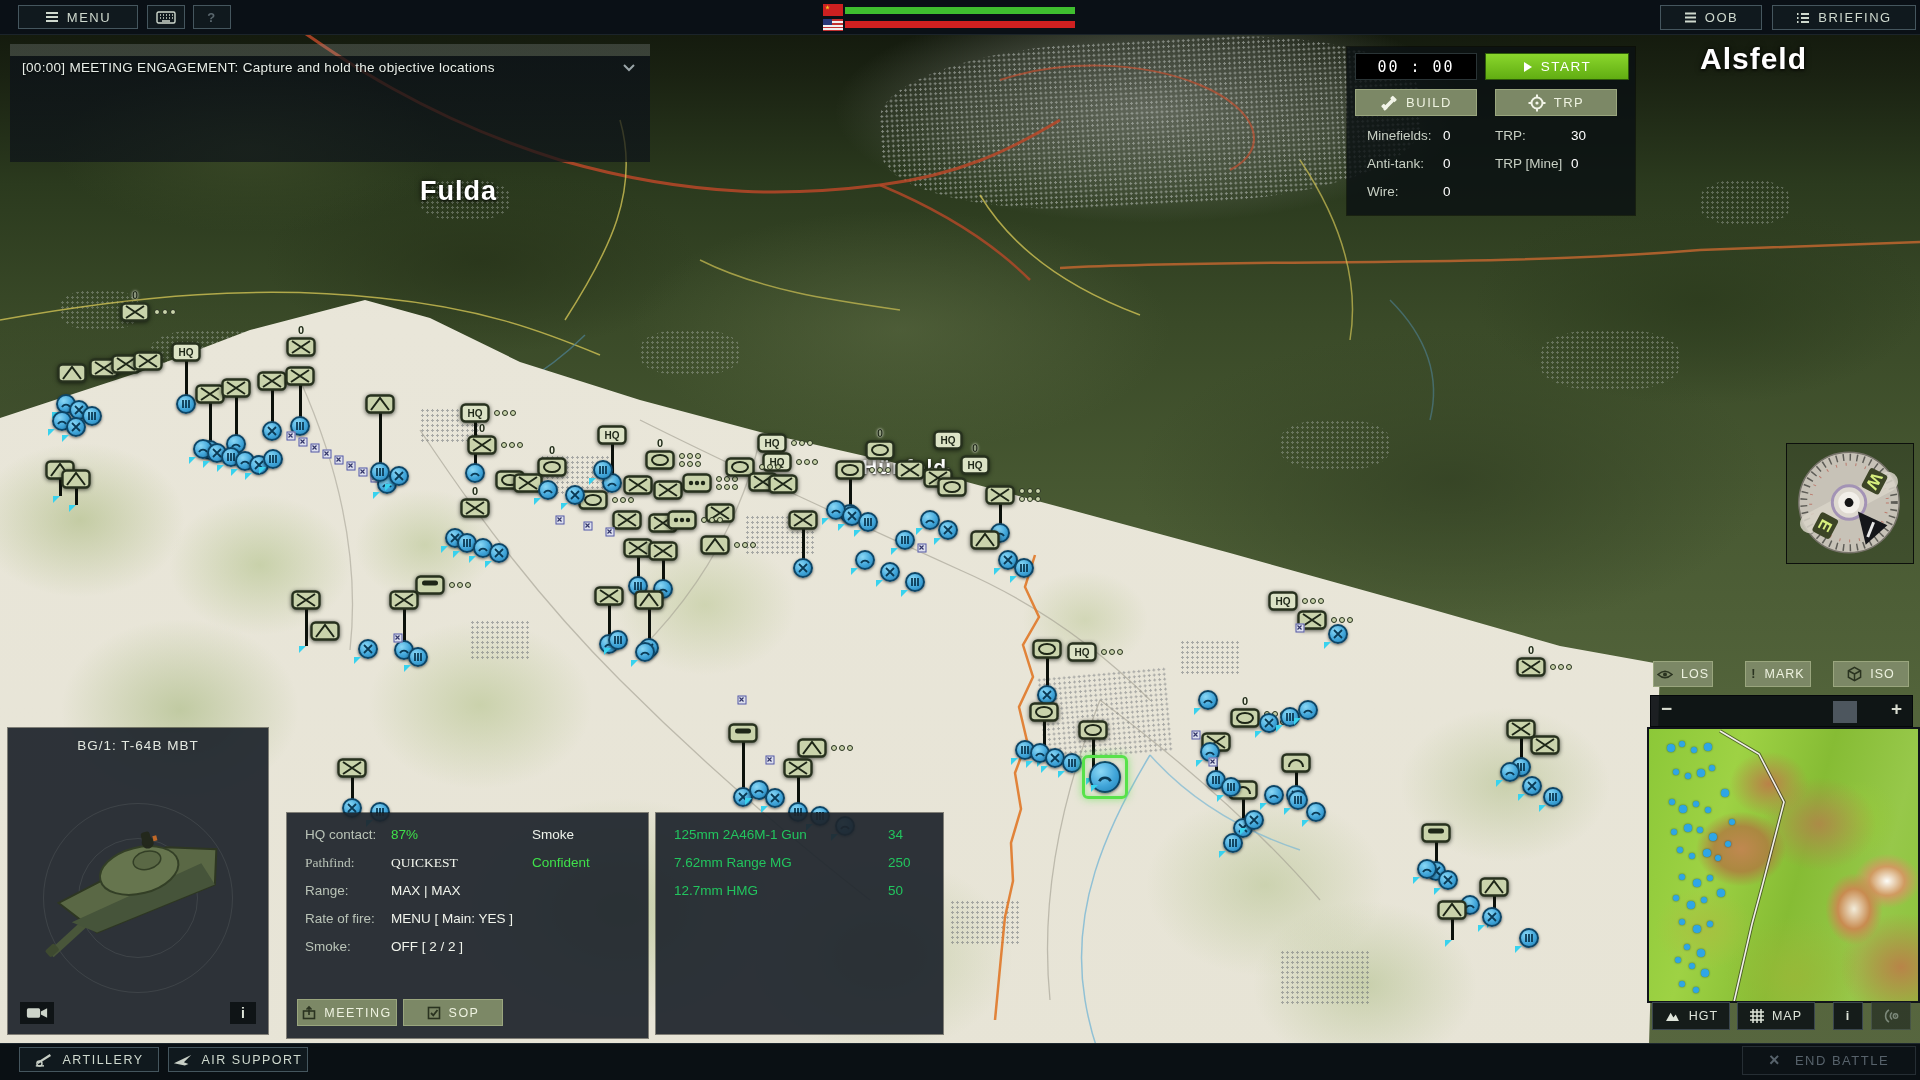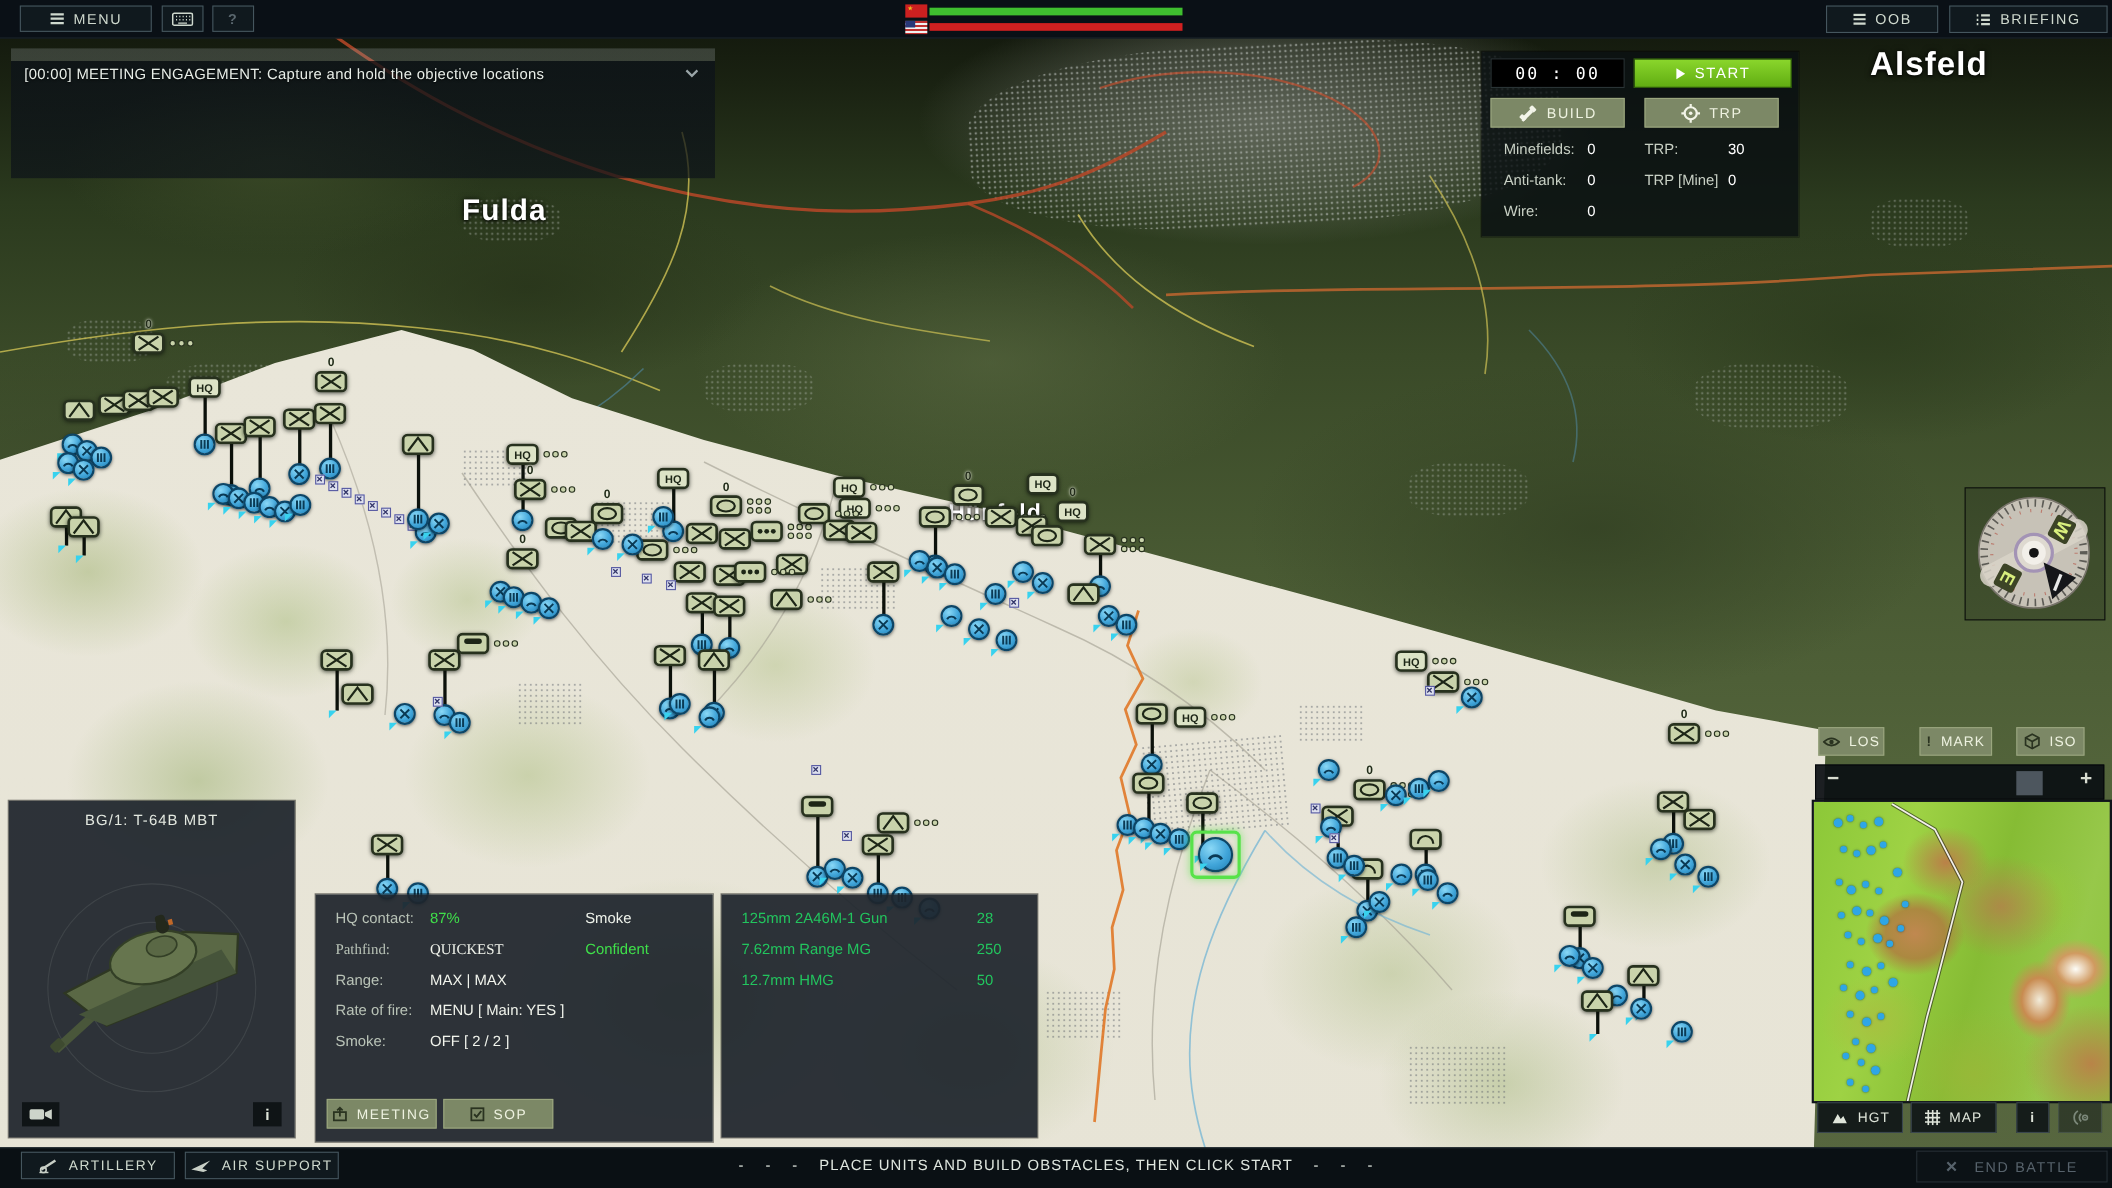--- a/index.html
+++ b/index.html
@@ -1822,21 +1822,21 @@
     <svg width="16" height="11" viewBox="0 0 16 11">
         <path d="M1,5.5 Q8,-1 15,5.5 Q8,12 1,5.5 Z" fill="none" stroke="#2a3320" stroke-width="1.6"></path>
         <circle cx="8" cy="5.5" r="2" fill="#2a3320"></circle>
       </svg>
     <span>LOS</span>
   </div>
   <div class="viewbtn btn olive" style="left:1745px;width:66px;">
     <span style="color:#2a3320;font-weight:bold;">!</span>
     <span>MARK</span>
   </div>
-  <div class="viewbtn btn olive" style="left:1833px;width:62px;">
+  <div class="viewbtn btn olive" style="left:1833px;width:76px;">
     <svg width="15" height="16" viewBox="0 0 16 16">
         <polygon points="8,1 14.5,4.5 14.5,11.5 8,15 1.5,11.5 1.5,4.5" fill="none" stroke="#2a3320" stroke-width="1.6"></polygon>
         <path d="M8,8 L8,15 M8,8 L1.5,4.5 M8,8 L14.5,4.5" stroke="#2a3320" stroke-width="1.6"></path>
       </svg>
     <span>ISO</span>
   </div>
   <div id="zoombar">
     <div class="sign" style="left:10px;">−</div>
     <div class="sign" style="right:10px;">+</div>
     <div id="zoom-handle"></div>
@@ -1959,40 +1959,39 @@
     <div id="sop-btn" class="btn olive">
       <svg width="14" height="14" viewBox="0 0 14 14">
         <rect x="1.5" y="1.5" width="11" height="11" fill="none" stroke="#2a3320" stroke-width="1.6"></rect>
         <path d="M4,7 L6.3,9.3 L10.5,4" fill="none" stroke="#2a3320" stroke-width="1.8"></path>
       </svg>
       <span>SOP</span>
     </div>
   </div>
 
   <div id="weapons" class="panel">
-    <div class="wrow" style="top:14px;"><span>125mm 2A46M-1 Gun</span><b>28</b></div>
+    <div class="wrow" style="top:14px;"><span>125mm 2A46M-1 Gun</span><b>34</b></div>
     <div class="wrow" style="top:42px;"><span>7.62mm Range MG</span><b>250</b></div>
     <div class="wrow" style="top:70px;"><span>12.7mm HMG</span><b>50</b></div>
   </div>
 
   <div id="bottombar">
     <div id="arty-btn" class="btn">
       <svg width="20" height="15" viewBox="0 0 22 16">
         <line x1="4" y1="12" x2="18" y2="3" stroke="#c8cfc6" stroke-width="2.5"></line>
         <circle cx="6" cy="12.5" r="2.8" fill="none" stroke="#c8cfc6" stroke-width="1.6"></circle>
         <line x1="2" y1="15" x2="11" y2="15" stroke="#c8cfc6" stroke-width="1.6"></line>
       </svg>
       <span>ARTILLERY</span>
     </div>
     <div id="air-btn" class="btn">
       <svg width="20" height="13" viewBox="0 0 22 14">
         <path d="M1,11 L20,2 L12,10 L17,12 L13,13.5 Z" fill="#c8cfc6"></path>
       </svg>
       <span>AIR SUPPORT</span>
     </div>
-    <div id="statusmsg">-    -    -    PLACE UNITS AND BUILD OBSTACLES, THEN CLICK START    -    -    -</div>
     <div id="endbattle-btn" class="btn">
       <span style="font-size:18px;font-weight:bold;">×</span>
       <span>END BATTLE</span>
     </div>
   </div>
 
 </div>
 
 </body></html>

